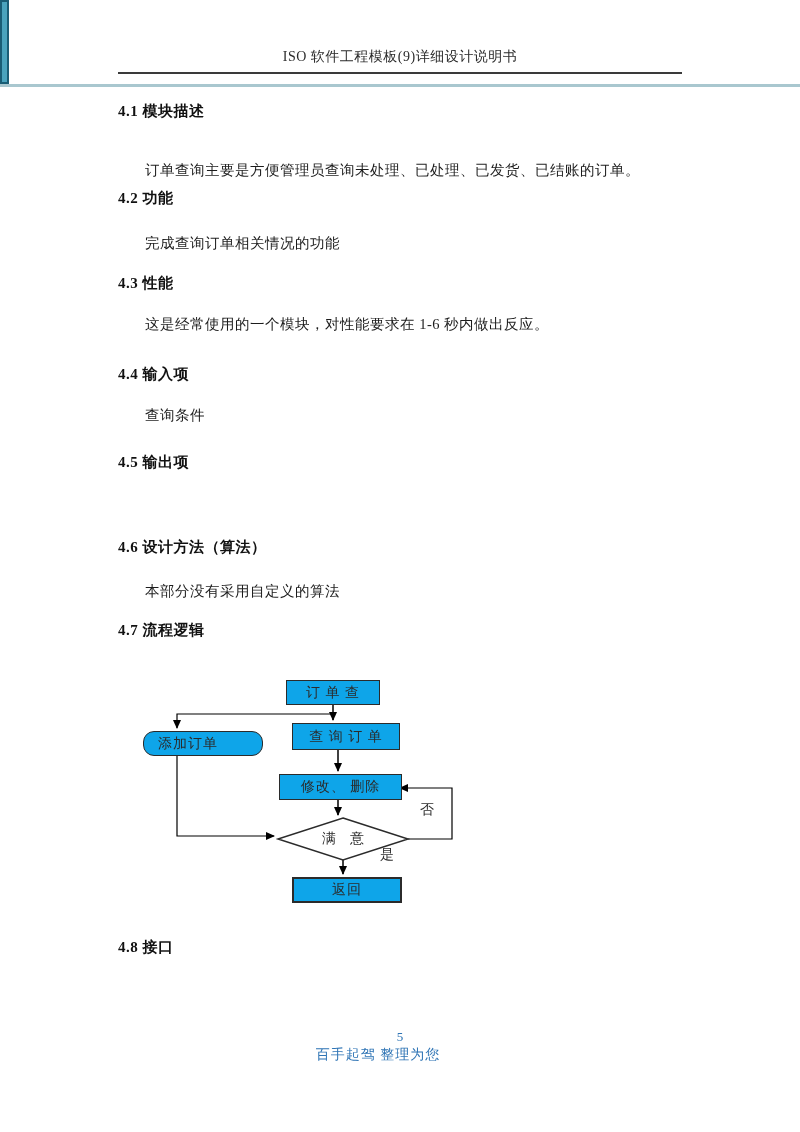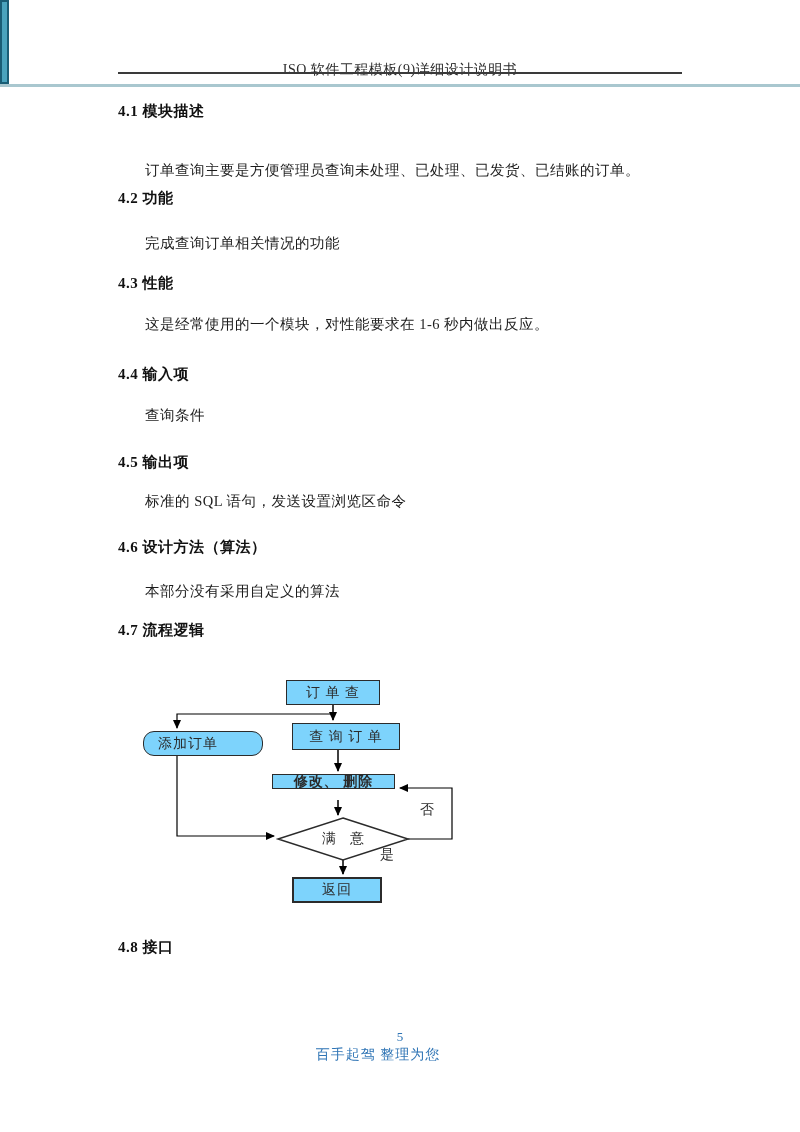--- a/index.html
+++ b/index.html
@@ -4,30 +4,30 @@
 <style>
   html,body{margin:0;padding:0;background:#fff;}
   .page{
     position:relative;width:800px;height:1132px;background:#ffffff;overflow:hidden;
     font-family:"Liberation Serif","DejaVu Serif",serif;color:#1a1a1a;
   }
   
   .corner-bar{position:absolute;left:0;top:0;width:9px;height:84px;background:#4aa3bd;border:2px solid #1a5d75;box-sizing:border-box;}
   .teal-rule{position:absolute;left:0;top:84px;width:800px;height:3px;background:#a9c7cf;}
   
-  .header-title{position:absolute;left:0;top:48px;width:800px;text-align:center;font-size:14px;color:#2b2b2b;letter-spacing:0.5px;margin-top:13px;}
+  .header-title{position:absolute;left:0;top:48px;width:800px;text-align:center;font-size:14px;color:#2b2b2b;letter-spacing:0.5px;}
   .header-underline{position:absolute;left:118px;top:72px;width:564px;height:2px;background:#3a3a3a;}
   
   .sec-h{position:absolute;left:118px;font-size:15px;font-weight:bold;color:#111;letter-spacing:0.5px;white-space:pre;}
   .sec-p{position:absolute;left:145px;font-size:14.5px;color:#1c1c1c;letter-spacing:0.5px;white-space:pre;}
   
   .flowchart{position:absolute;left:140px;top:670px;width:335px;height:245px;}
   .fc-svg{position:absolute;left:0;top:0;}
   .fc-box{
-    position:absolute;box-sizing:border-box;border:1.5px solid #2b2b2b;background:#7dd3fc;
+    position:absolute;box-sizing:border-box;border:1.5px solid #2b2b2b;background:#0ea5e9;
     display:flex;align-items:center;justify-content:center;
     font-size:14px;color:#2b2b2b;white-space:pre;letter-spacing:1px;
   }
   .fc-box.left-text{justify-content:flex-start;padding-left:14px;}
   .fc-box.thick{border-width:2px;}
   .fc-label{position:absolute;font-size:14px;color:#2b2b2b;white-space:pre;}
   .fc-diamond-text{position:absolute;left:153px;top:160px;width:100px;text-align:center;font-size:14px;color:#2b2b2b;white-space:pre;}
   
   .footer-page{position:absolute;left:0;top:1029px;width:800px;text-align:center;font-size:13px;color:#2e74b5;}
   .footer-note{position:absolute;left:0;top:1046px;width:756px;text-align:center;font-size:14px;color:#2e74b5;letter-spacing:1px;}
@@ -48,21 +48,20 @@
   <div class="sec-h" style="top:189px;">4.2 功能</div>
   <div class="sec-p" style="top:234px;">完成查询订单相关情况的功能</div>
 
   <div class="sec-h" style="top:274px;">4.3 性能</div>
   <div class="sec-p" style="top:315px;">这是经常使用的一个模块，对性能要求在 1-6 秒内做出反应。</div>
 
   <div class="sec-h" style="top:365px;">4.4 输入项</div>
   <div class="sec-p" style="top:406px;">查询条件</div>
 
   <div class="sec-h" style="top:453px;">4.5 输出项</div>
-  <div class="sec-p" style="top:492px;">标准的 SQL 语句，发送设置浏览区命令</div>
 
   <div class="sec-h" style="top:538px;">4.6 设计方法（算法）</div>
   <div class="sec-p" style="top:582px;">本部分没有采用自定义的算法</div>
 
   <div class="sec-h" style="top:621px;">4.7 流程逻辑</div>
 
   <div class="flowchart">
     <svg class="fc-svg" width="335" height="245" viewBox="0 0 335 245">
       <defs>
         <marker id="arrow" markerWidth="10" markerHeight="9" refX="8" refY="4" orient="auto" markerUnits="userSpaceOnUse">
@@ -83,23 +82,23 @@
       <path d="M268,169 L312,169 L312,118 L260,118" stroke="#000" stroke-width="1.2" fill="none" marker-end="url(#arrow)"></path>
 
       <path d="M37,86 L37,166 L134,166" stroke="#000" stroke-width="1.2" fill="none" marker-end="url(#arrow)"></path>
 
       <polygon points="203,148 268,169 203,190 138,169" fill="#fff" stroke="#2b2b2b" stroke-width="1.5"></polygon>
     </svg>
 
     <div class="fc-box" style="left:146px;top:10px;width:94px;height:25px;">订 单 查</div>
     <div class="fc-box left-text" style="left:3px;top:61px;width:120px;height:25px;border-radius:11px;">添加订单</div>
     <div class="fc-box" style="left:152px;top:53px;width:108px;height:27px;">查 询 订 单</div>
-    <div class="fc-box" style="left:132px;top:104px;width:123px;height:15px;font-weight:bold;">修改、 删除</div>
+    <div class="fc-box" style="left:139px;top:104px;width:123px;height:26px;">修改、 删除</div>
     <div class="fc-diamond-text">满　意</div>
-    <div class="fc-box thick" style="left:152px;top:207px;width:90px;height:26px;">返回</div>
+    <div class="fc-box thick" style="left:152px;top:207px;width:110px;height:26px;">返回</div>
 
     <div class="fc-label" style="left:280px;top:131px;">否</div>
     <div class="fc-label" style="left:240px;top:176px;">是</div>
   </div>
 
   <div class="sec-h" style="top:938px;">4.8 接口</div>
 
   <div class="footer-page">5</div>
   <div class="footer-note">百手起驾 整理为您</div>
 

